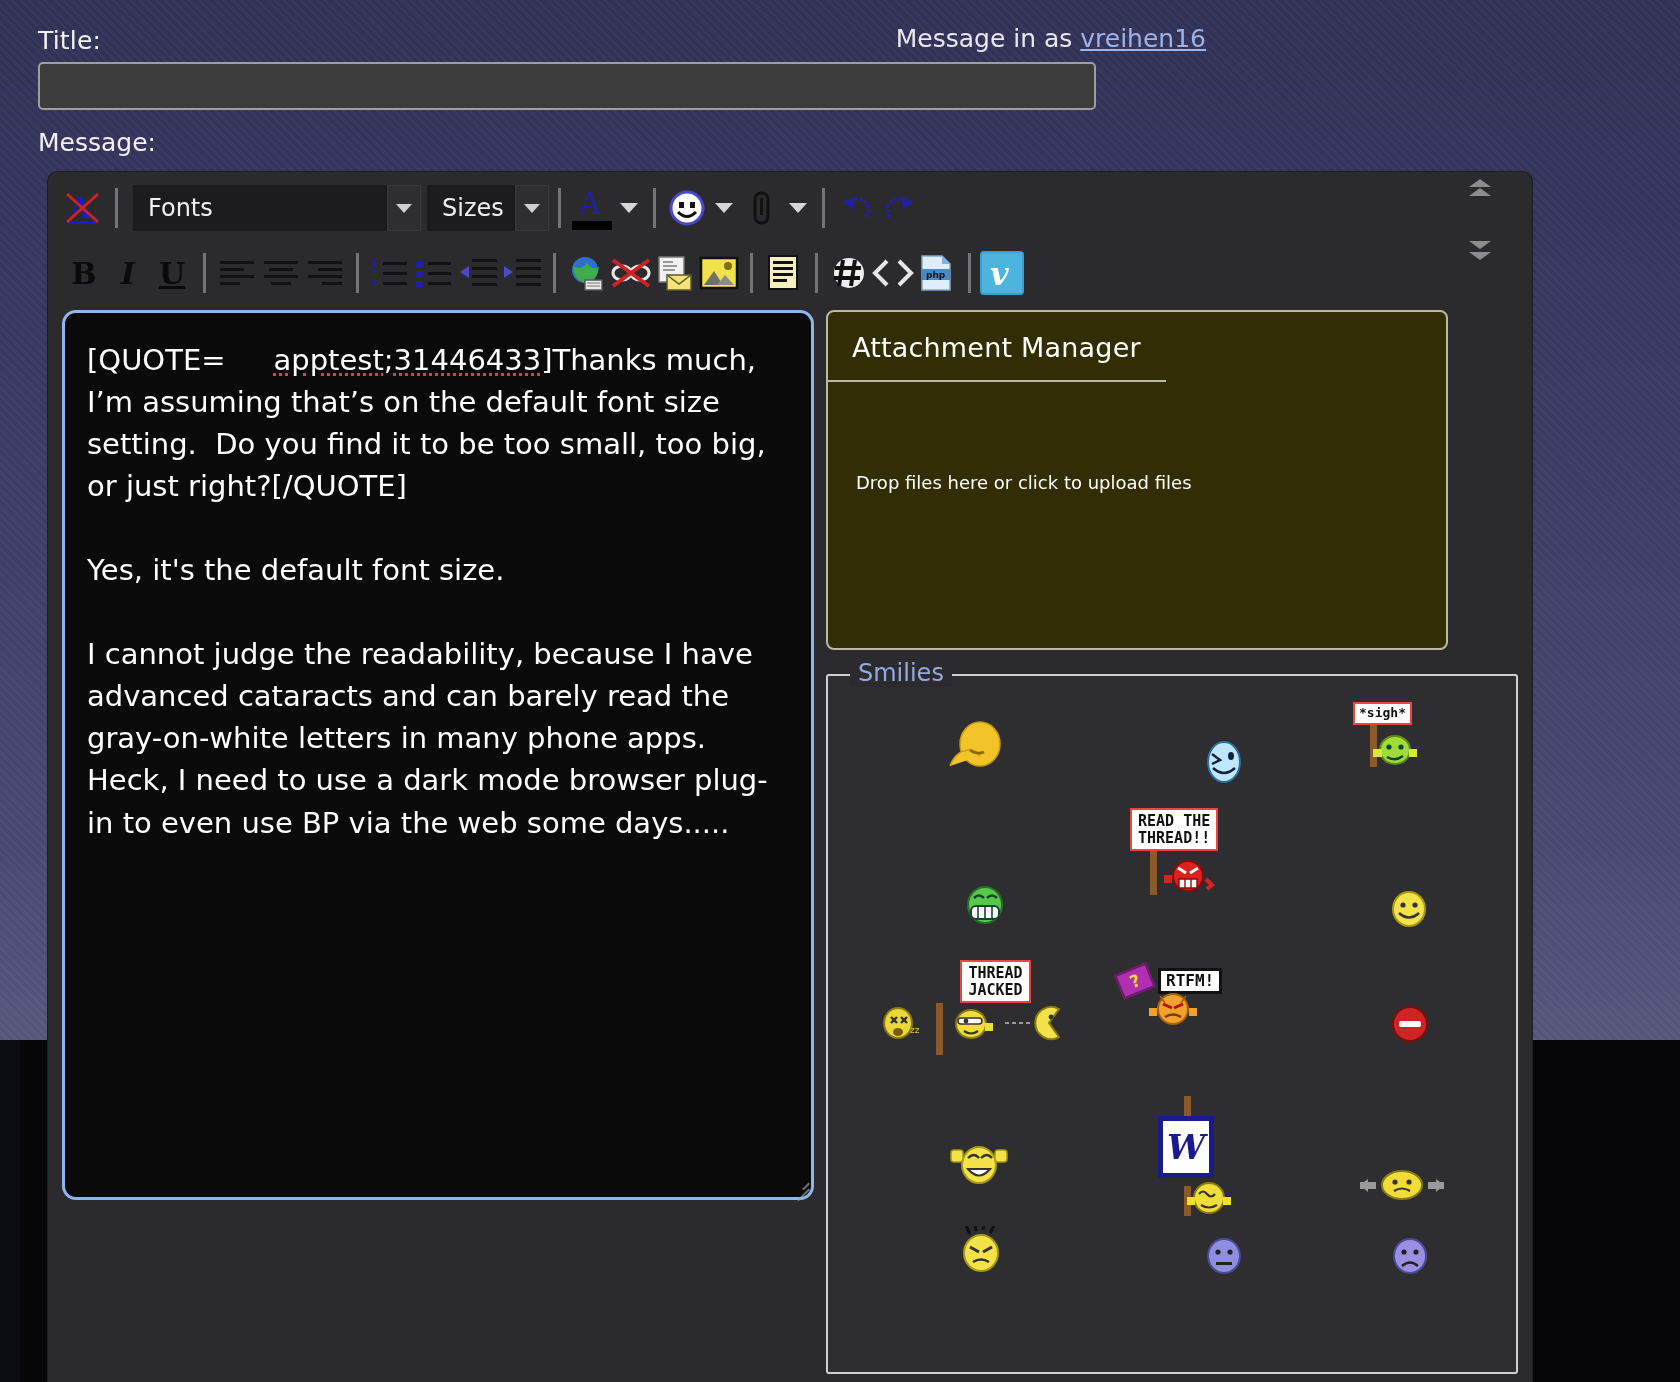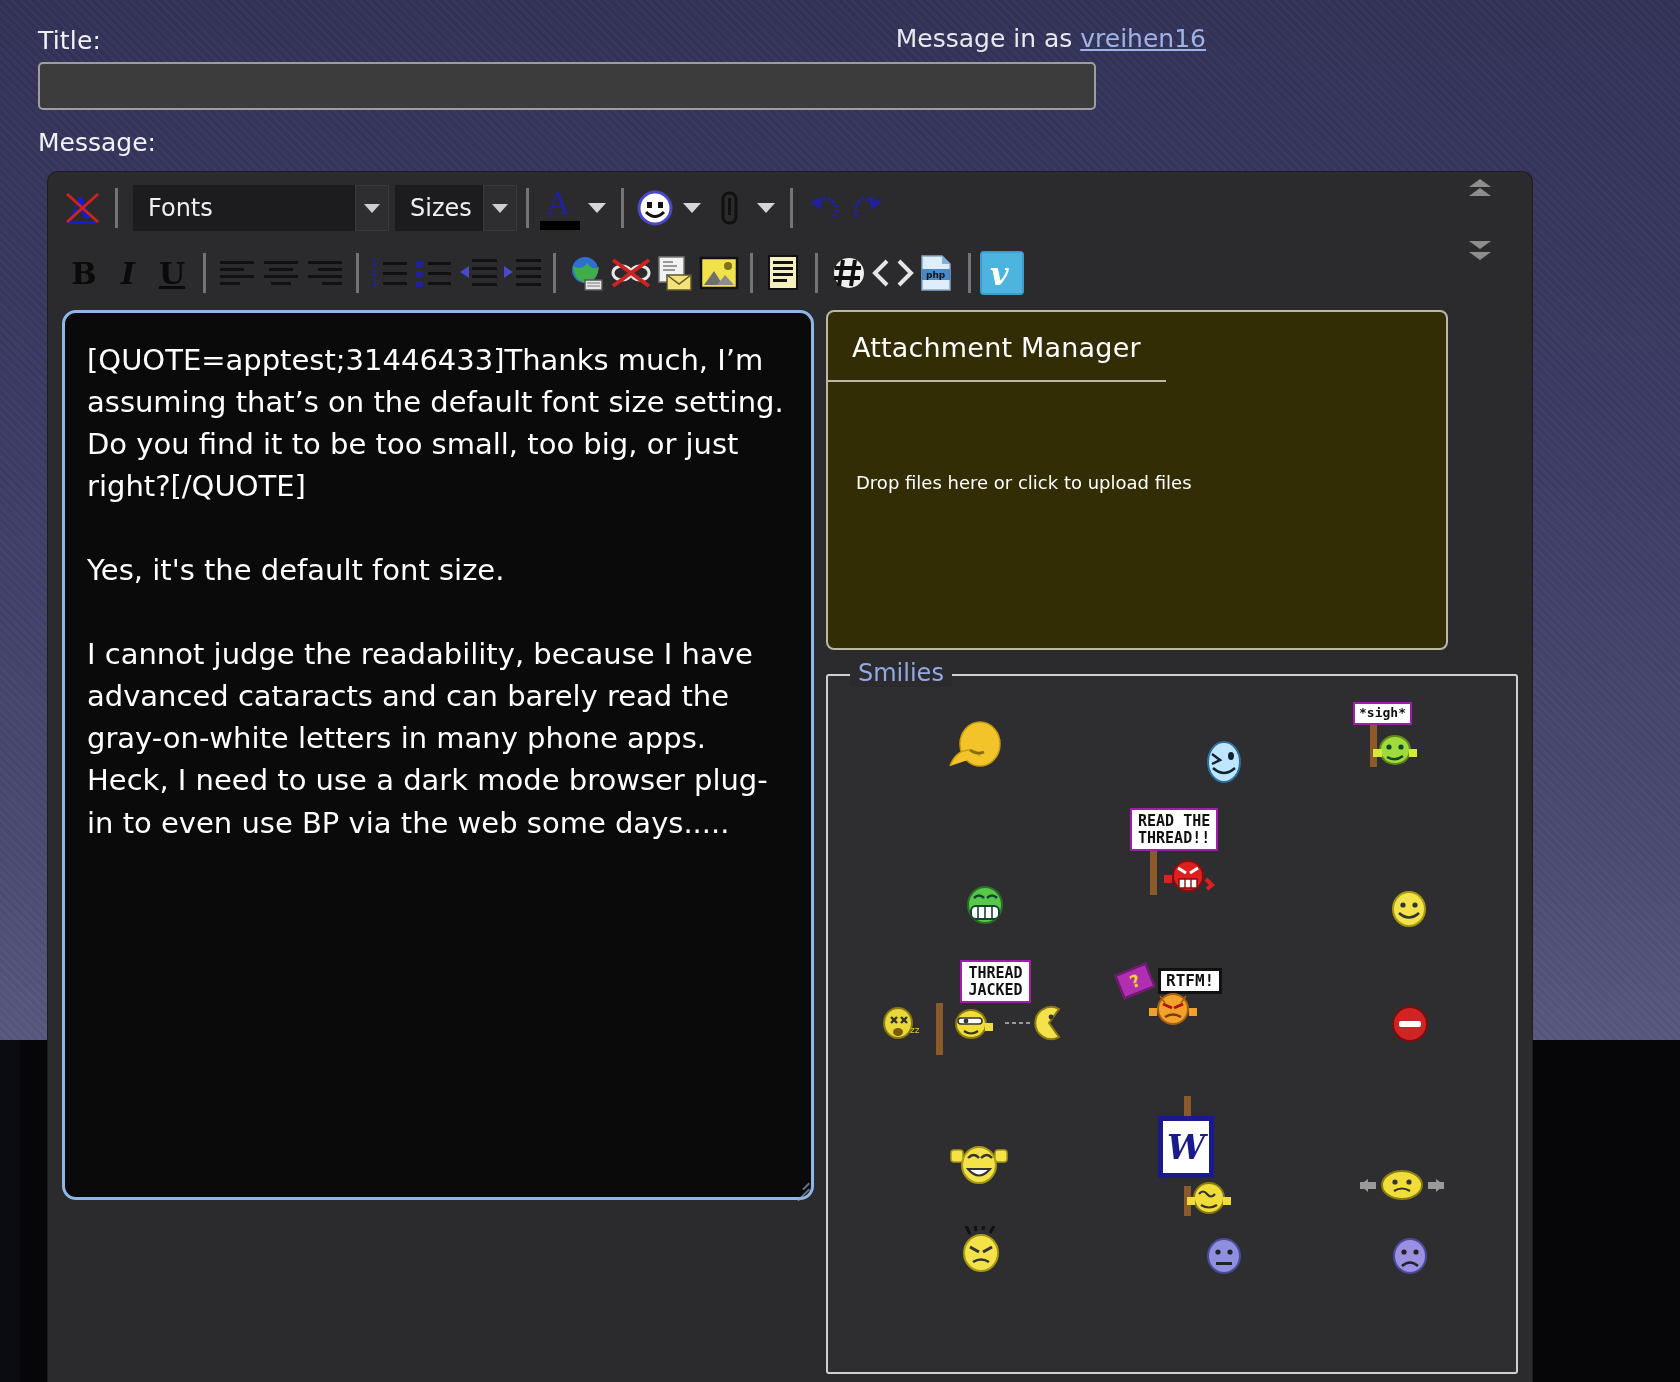--- a/index.html
+++ b/index.html
@@ -99,21 +99,21 @@
     font-size: 24px;
     display: flex; align-items: center;
     padding: 0 14px;
     border: 1px solid #1a1a1c;
   }
   .combo .combo-arrow {
     width: 34px; background: #2e2e30;
     border: 1px solid #3a3a3c;
     display: flex; align-items: center; justify-content: center;
   }
-  .combo-fonts .combo-text { width: 222px; }
+  .combo-fonts .combo-text { width: 254px; }
   .combo-sizes .combo-text { width: 88px; }
   .caret-down {
     width: 0; height: 0;
     border-left: 9px solid transparent;
     border-right: 9px solid transparent;
     border-top: 10px solid #d6d6d6;
   }
   .caret-small {
     width: 0; height: 0;
     border-left: 8px solid transparent;
@@ -151,24 +151,26 @@
     border-radius: 14px;
     padding: 26px 22px;
     color: #ffffff;
     font-size: 29px;
     line-height: 1.45;
     overflow: hidden;
     white-space: pre-wrap;
     font-family: "DejaVu Sans", "Liberation Sans", sans-serif;
   }
   .spellerr {
+    text-decoration: underline;
     text-decoration-style: dotted;
     text-decoration-color: #d8462d;
     text-decoration-thickness: 3px;
     text-underline-offset: 3px;
+    margin-left: 48px;
   }
   #resize-handle {
     position: absolute; left: 742px; top: 868px;
     width: 22px; height: 22px; cursor: nwse-resize;
   }
   #resize-handle::before, #resize-handle::after {
     content: ""; position: absolute; background: #9ab;
     opacity: .65;
   }
   #resize-handle::before { right: 2px; bottom: 2px; width: 16px; height: 2px; transform: rotate(-45deg); transform-origin: right bottom; }
@@ -215,21 +217,21 @@
   .smiley {
     position: absolute;
     cursor: pointer;
     user-select: none;
     text-align: center;
     line-height: 1;
   }
 
   .sign {
     background: #ffffff; color: #111;
-    border: 3px solid #a21caf;
+    border: 3px solid #ef4444;
     font-family: "DejaVu Sans Mono", monospace;
     font-weight: 700;
     padding: 3px 6px;
     display: inline-block;
     white-space: pre;
   }
   .sign.small { font-size: 15px; line-height: 1.1; border-width: 2px; }
   .sign.tiny  { font-size: 13px; line-height: 1.15; border-width: 2px; padding: 2px 4px; }
   .post {
     width: 7px; background: #8a5a2b; margin: 0 auto;

